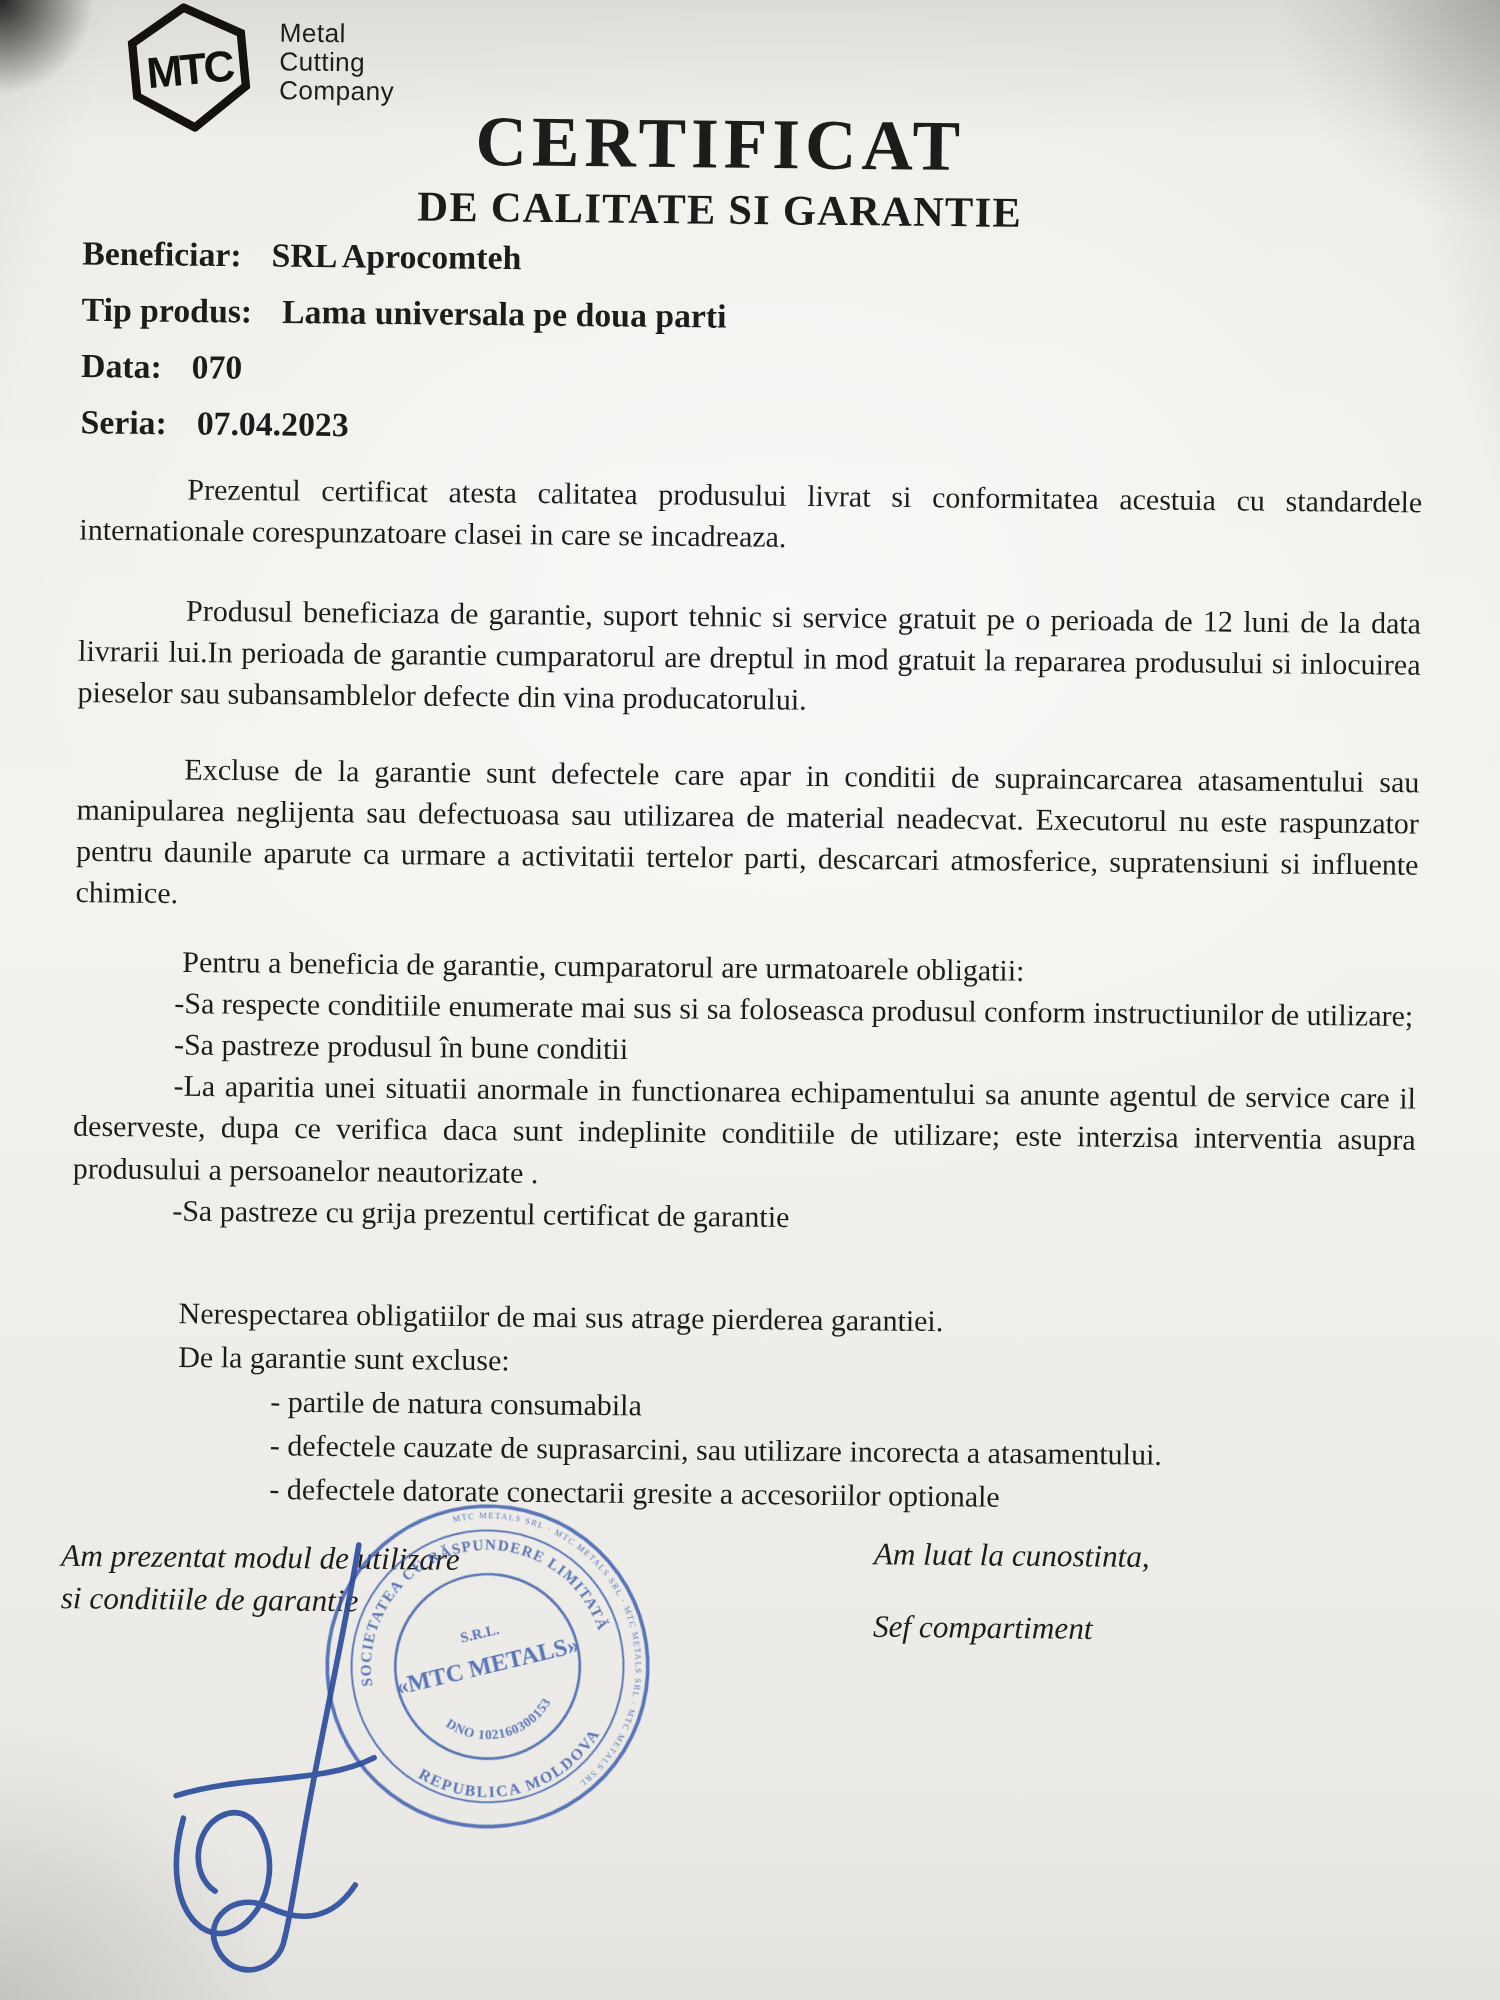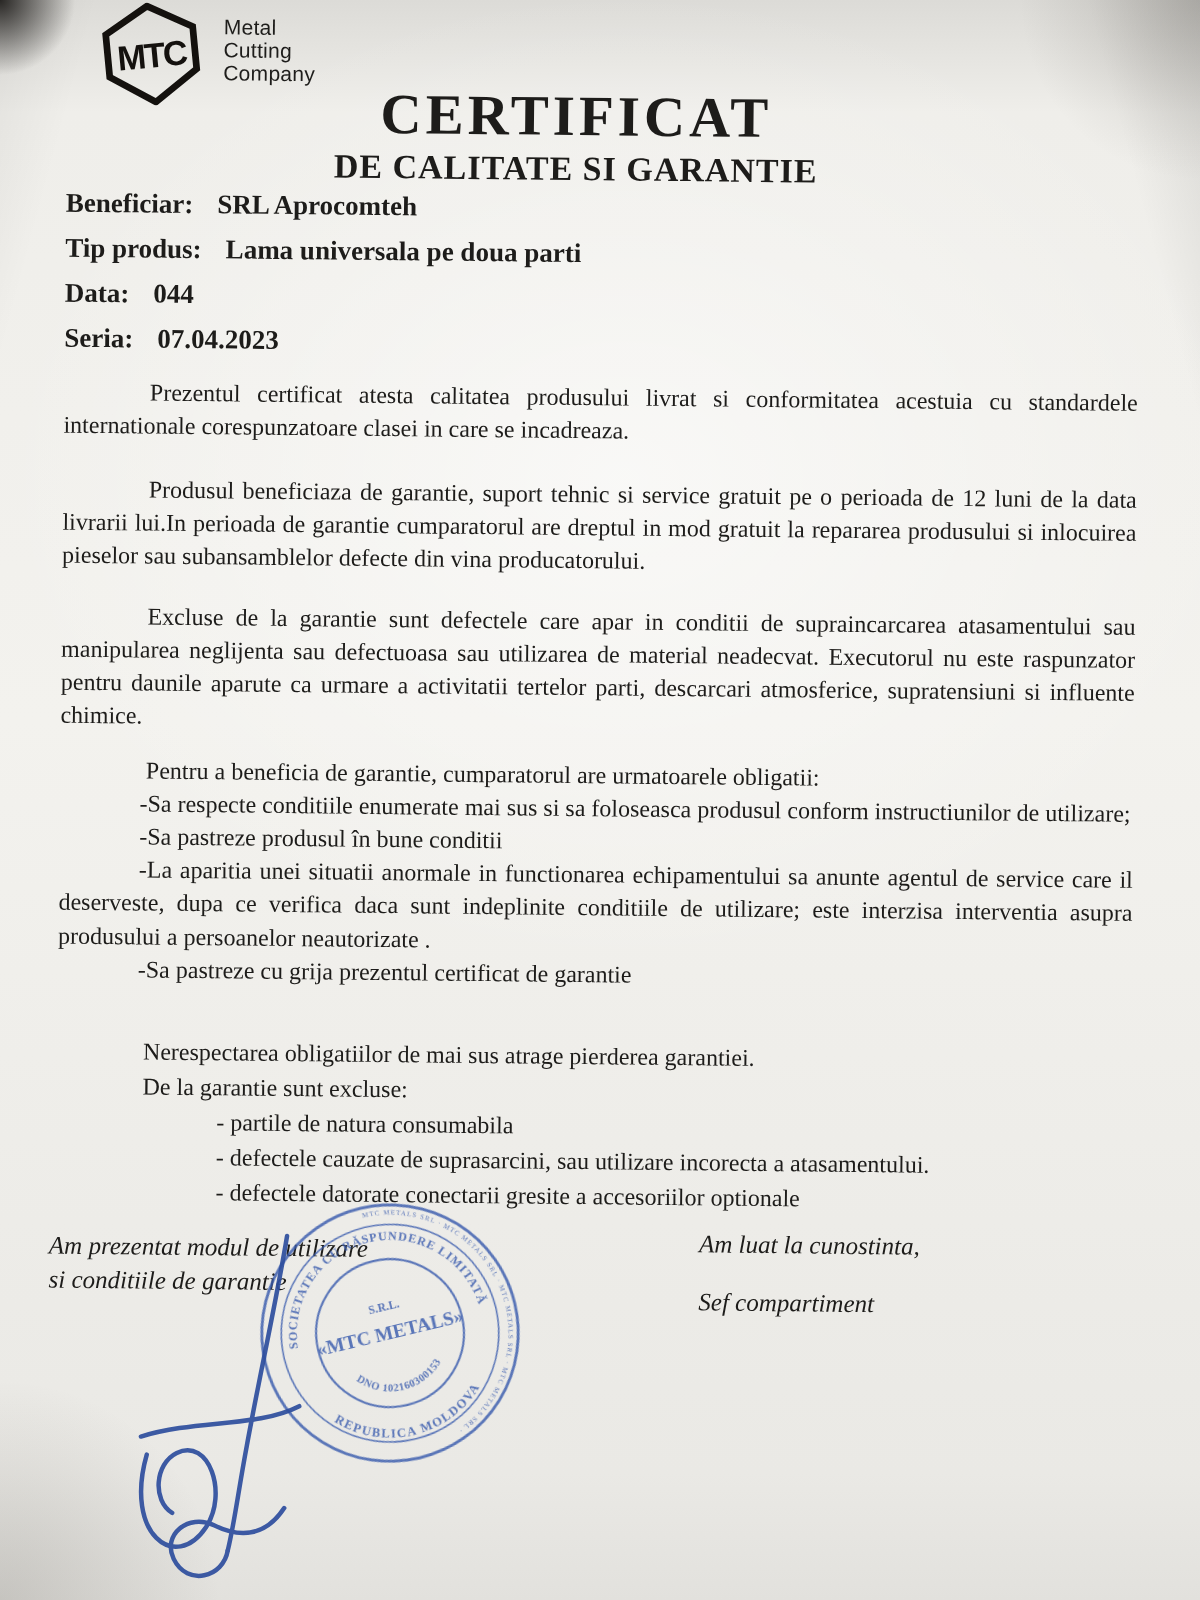--- a/index.html
+++ b/index.html
@@ -116,21 +116,21 @@
     </div>
 
     <div class="fields">
       <div class="field">
         <span class="lbl">Beneficiar:</span><span>SRL Aprocomteh</span>
       </div>
       <div class="field">
         <span class="lbl">Tip produs:</span><span>Lama universala pe doua parti</span>
       </div>
       <div class="field">
-        <span class="lbl">Data:</span><span>044</span>
+        <span class="lbl">Data:</span><span>070</span>
       </div>
       <div class="field">
         <span class="lbl">Seria:</span><span>07.04.2023</span>
       </div>
     </div>
 
     <p class="para p1">Prezentul certificat atesta calitatea produsului livrat si conformitatea acestuia cu standardele internationale corespunzatoare clasei in care se incadreaza.</p>
     <p class="para p2">Produsul beneficiaza de garantie, suport tehnic si service gratuit pe o perioada de 12 luni de la data livrarii lui.In perioada de garantie cumparatorul are dreptul in mod gratuit la repararea produsului si inlocuirea pieselor sau subansamblelor defecte din vina producatorului.</p>
     <p class="para p3">Excluse de la garantie sunt defectele care apar in conditii de supraincarcarea atasamentului sau manipularea neglijenta sau defectuoasa sau utilizarea de material neadecvat. Executorul nu este raspunzator pentru daunile aparute ca urmare a activitatii tertelor parti, descarcari atmosferice, supratensiuni si influente chimice.</p>
 

